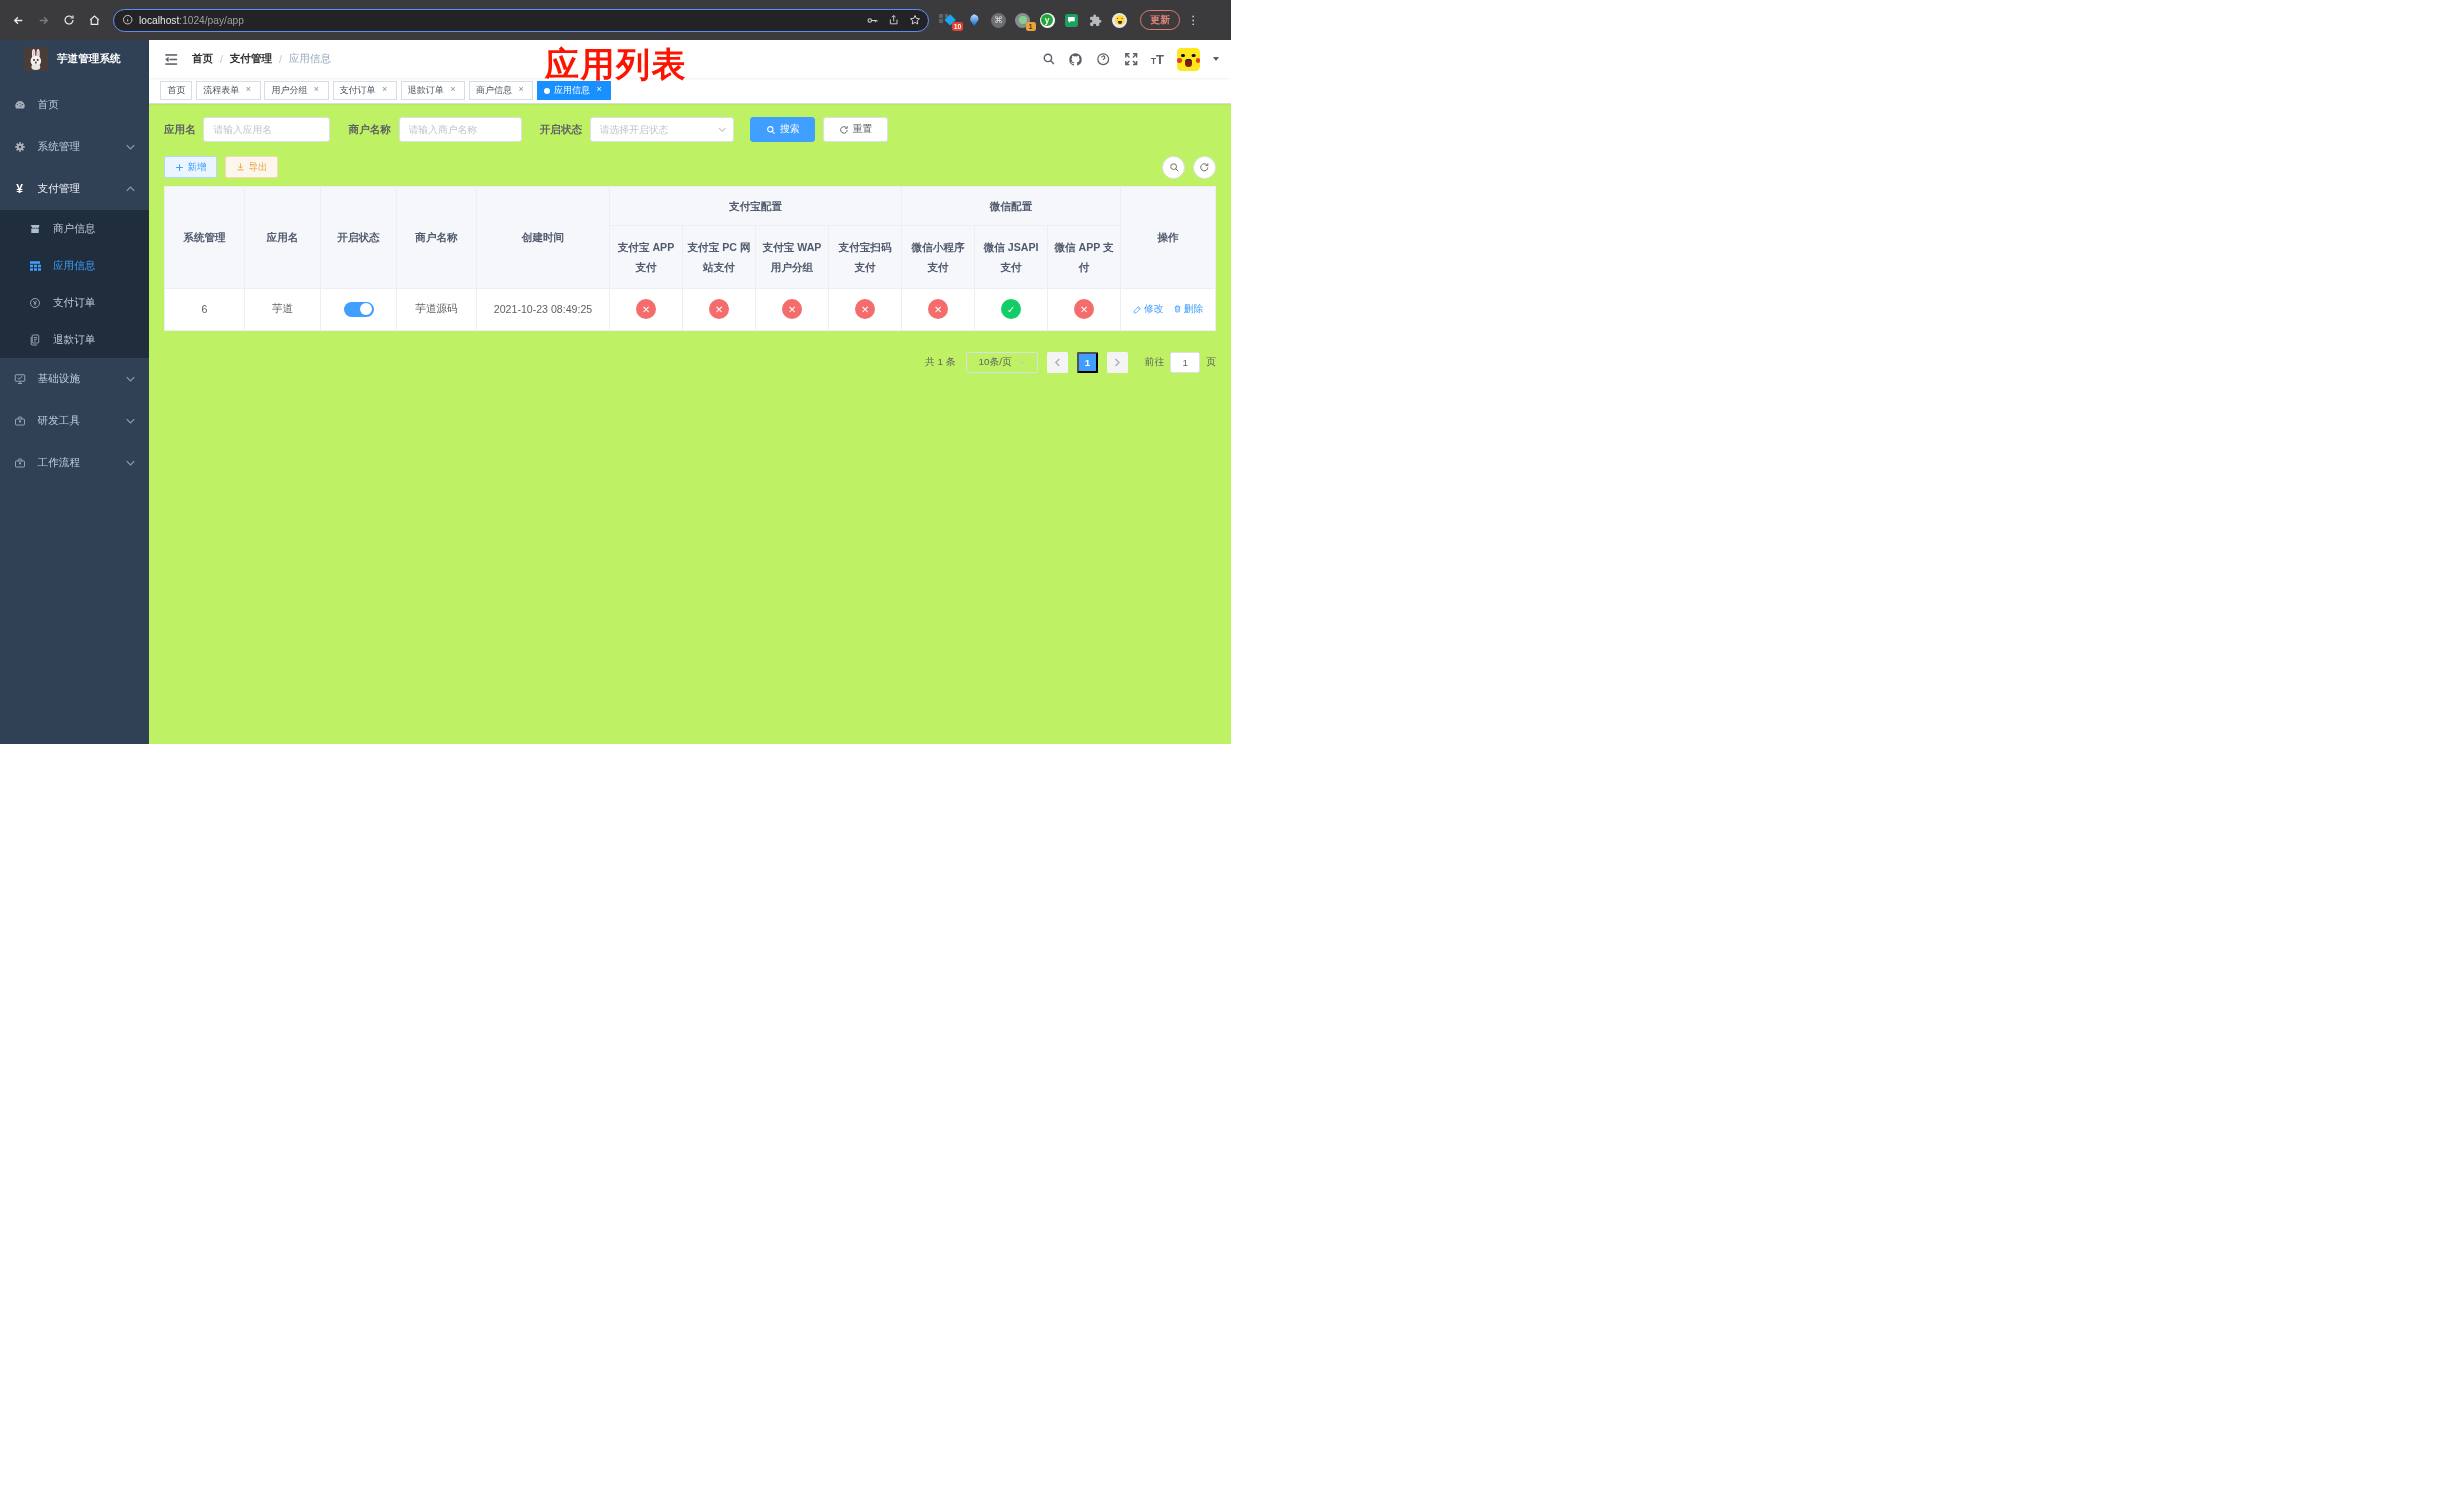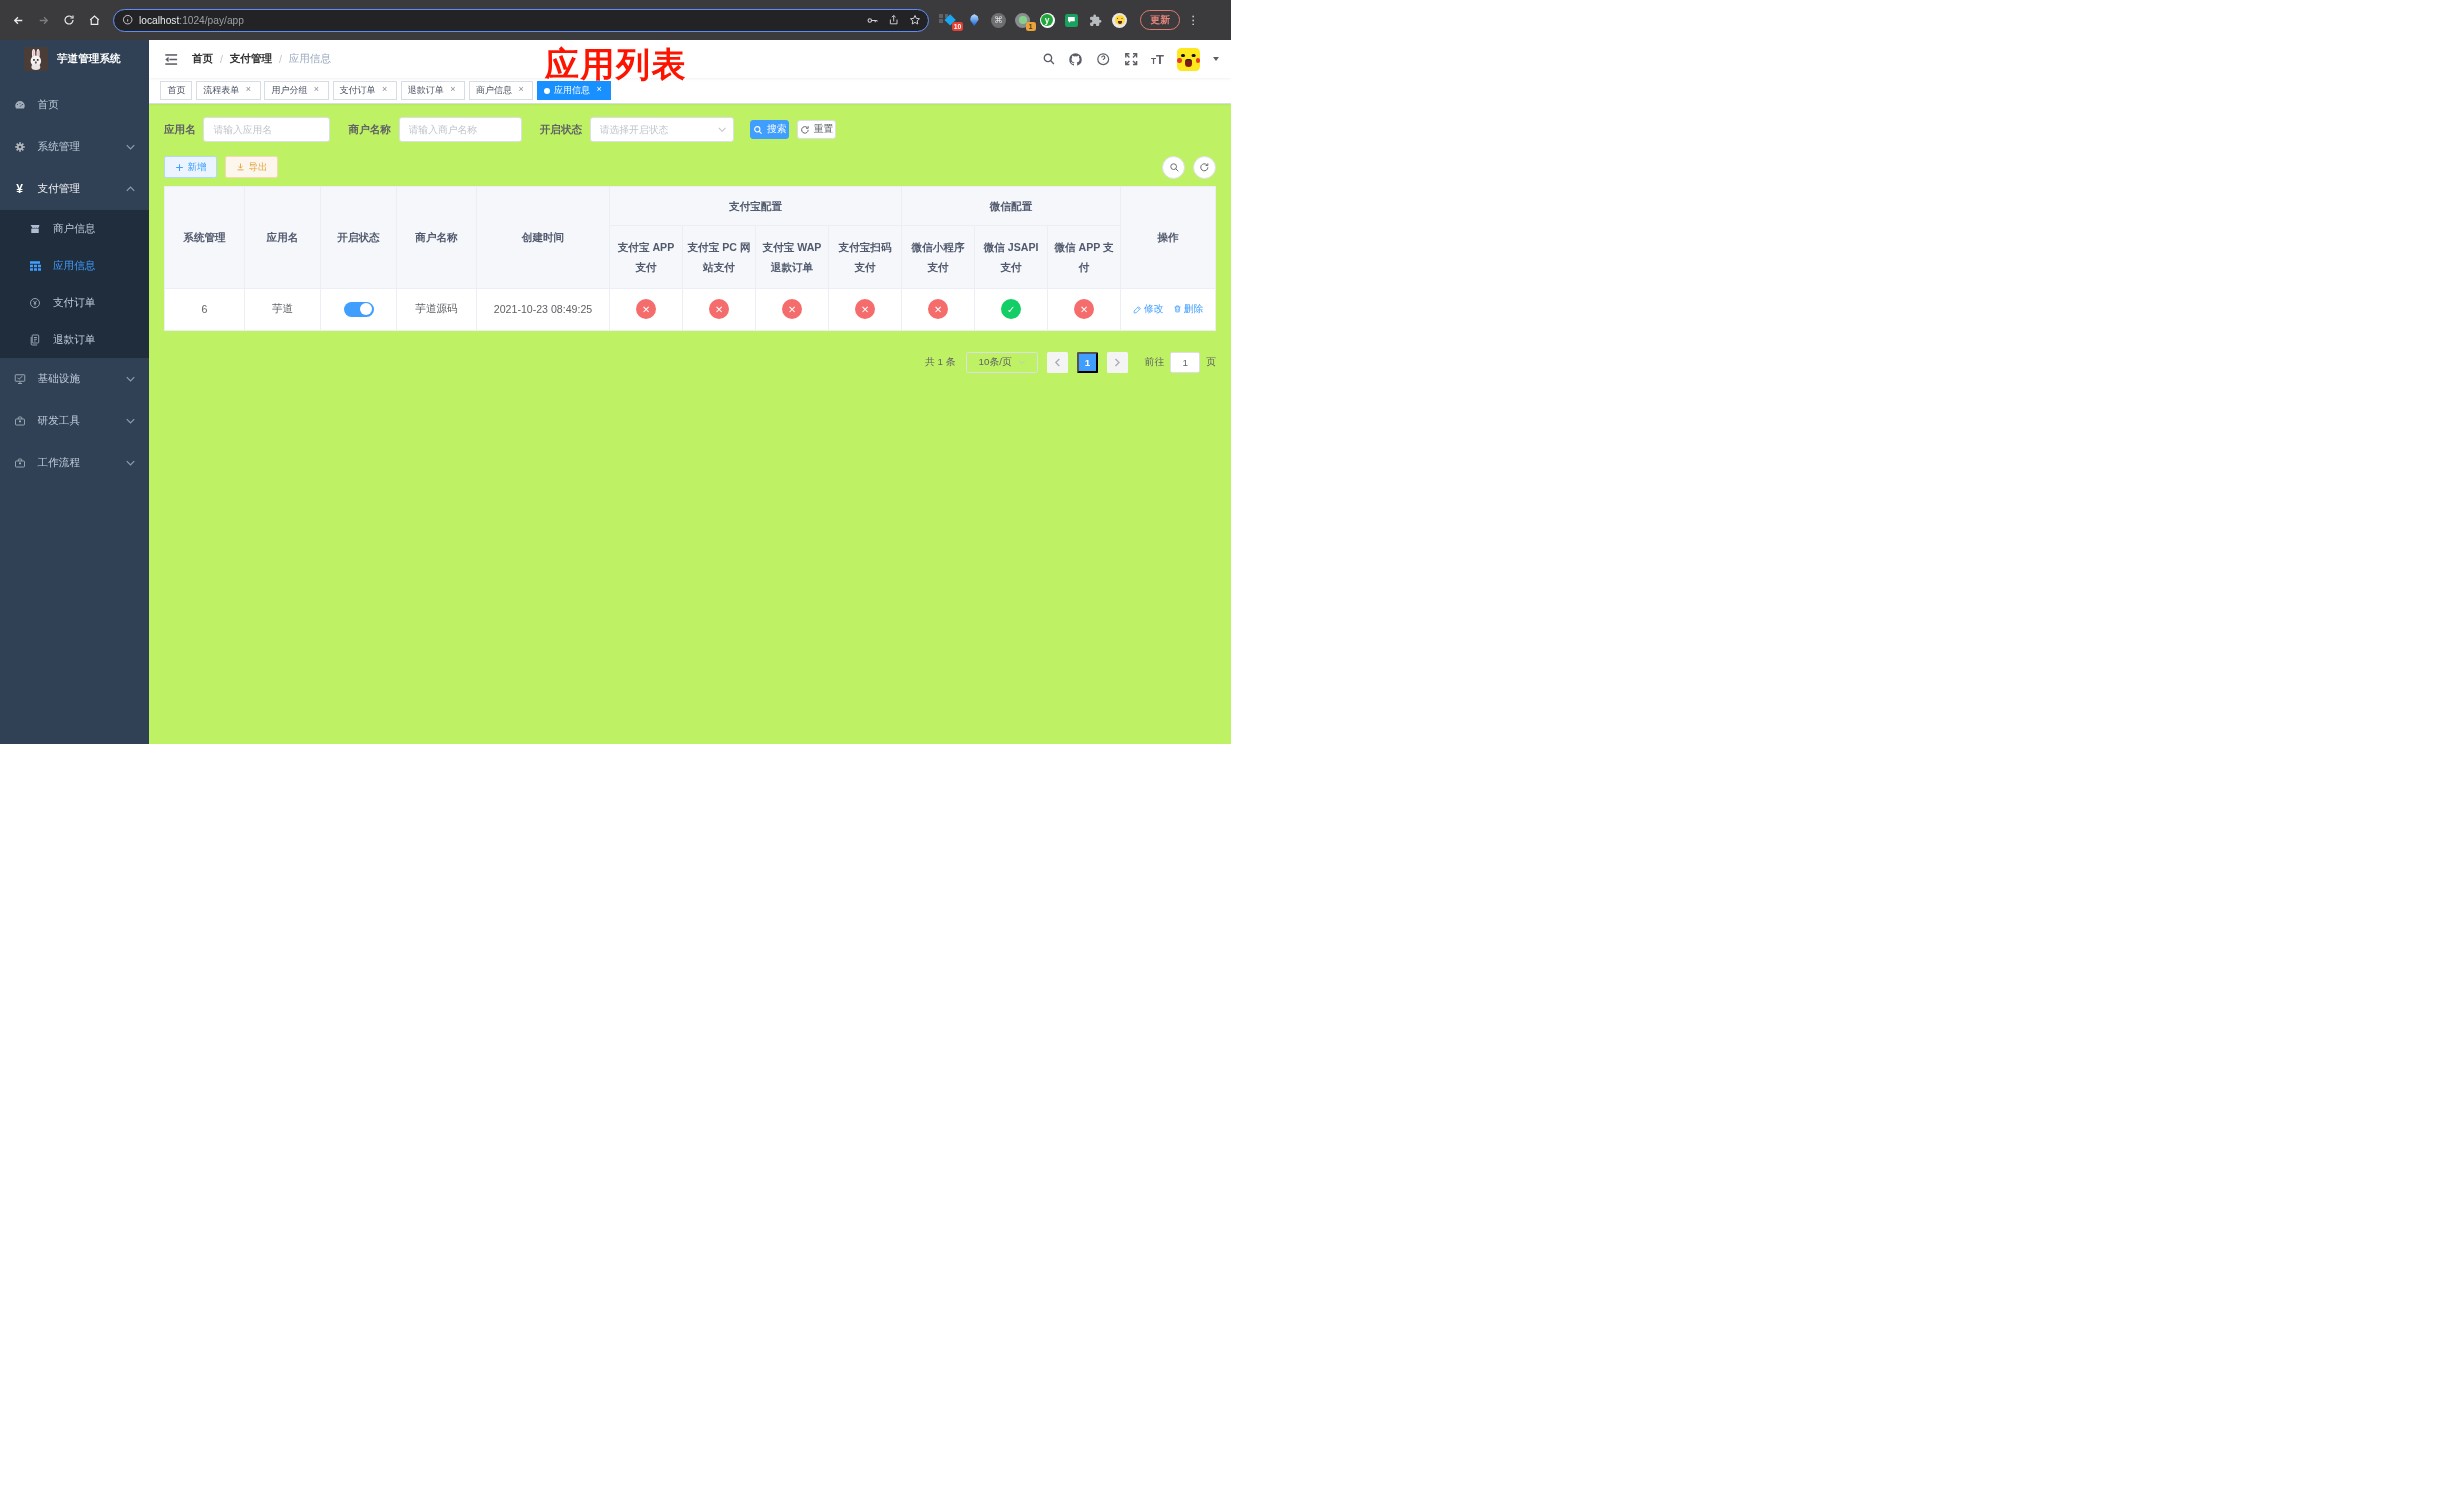--- a/index.html
+++ b/index.html
@@ -99,21 +99,21 @@
   .content{ flex:1; padding:13px 15px 0; background:#bef264; }
   .filter-row{ display:flex; align-items:center; gap:7.6px; margin-bottom:13.6px; }
   .f-label{ font-weight:700; color:#606266; font-size:10.6px; margin-left:10.6px; }
   .f-label:first-child{ margin-left:0; }
   .el-input{ height:25px; border:0.8px solid #dcdfe6; border-radius:3px; padding:0 9px; font-size:9.8px; color:#606266; outline:none; font-family:inherit; }
   .el-input::placeholder{ color:#c0c4cc; }
   .inp-app{ width:127px; } .inp-merchant{ width:123px; }
   .el-select{ position:relative; width:144px; }
   .el-select .el-input{ width:100%; padding-right:21px; }
   .el-select .sel-caret{ position:absolute; right:7.6px; top:9.8px; color:#c0c4cc; }
-  .btn{ height:19px; border-radius:3px; font-size:9.8px; padding:0 2px; display:inline-flex; align-items:center; gap:3.8px; border:0.8px solid #dcdfe6; background:#fff; color:#606266; cursor:pointer; font-family:inherit; }
+  .btn{ height:25px; border-radius:3px; font-size:9.8px; padding:0 15px; display:inline-flex; align-items:center; gap:3.8px; border:0.8px solid #dcdfe6; background:#fff; color:#606266; cursor:pointer; font-family:inherit; }
   .btn-primary{ background:var(--primary); border-color:var(--primary); color:#fff; margin-left:9px; }
   .action-row{ display:flex; align-items:center; margin-bottom:7.6px; }
   .btn-sm{ height:22px; padding:0 9.8px; font-size:9.5px; border-radius:2.3px; }
   .btn-add{ background:#ecf5ff; border-color:#b3d8ff; color:var(--primary); }
   .btn-export{ background:#fdf6ec; border-color:#f5dab1; color:var(--warning); margin-left:7.6px; }
   .round-btns{ margin-left:auto; display:flex; gap:7.6px; }
   .btn-round{ width:23px; height:23px; border-radius:50%; border:0.8px solid #dcdfe6; background:#fff; color:#666; display:flex; align-items:center; justify-content:center; }
 
   
   table.grid{ width:100%; border-collapse:collapse; table-layout:fixed; }
@@ -574,21 +574,21 @@
             <th rowspan="2">开启状态</th>
             <th rowspan="2">商户名称</th>
             <th rowspan="2">创建时间</th>
             <th colspan="4">支付宝配置</th>
             <th colspan="3">微信配置</th>
             <th rowspan="2">操作</th>
           </tr>
           <tr>
             <th>支付宝 APP 支付</th>
             <th>支付宝 PC 网站支付</th>
-            <th>支付宝 WAP 退款订单</th>
+            <th>支付宝 WAP 用户分组</th>
             <th>支付宝扫码支付</th>
             <th>微信小程序支付</th>
             <th>微信 JSAPI 支付</th>
             <th>微信 APP 支付</th>
           </tr>
         </thead>
         <tbody>
           <tr>
             <td>6</td>
             <td>芋道</td>

